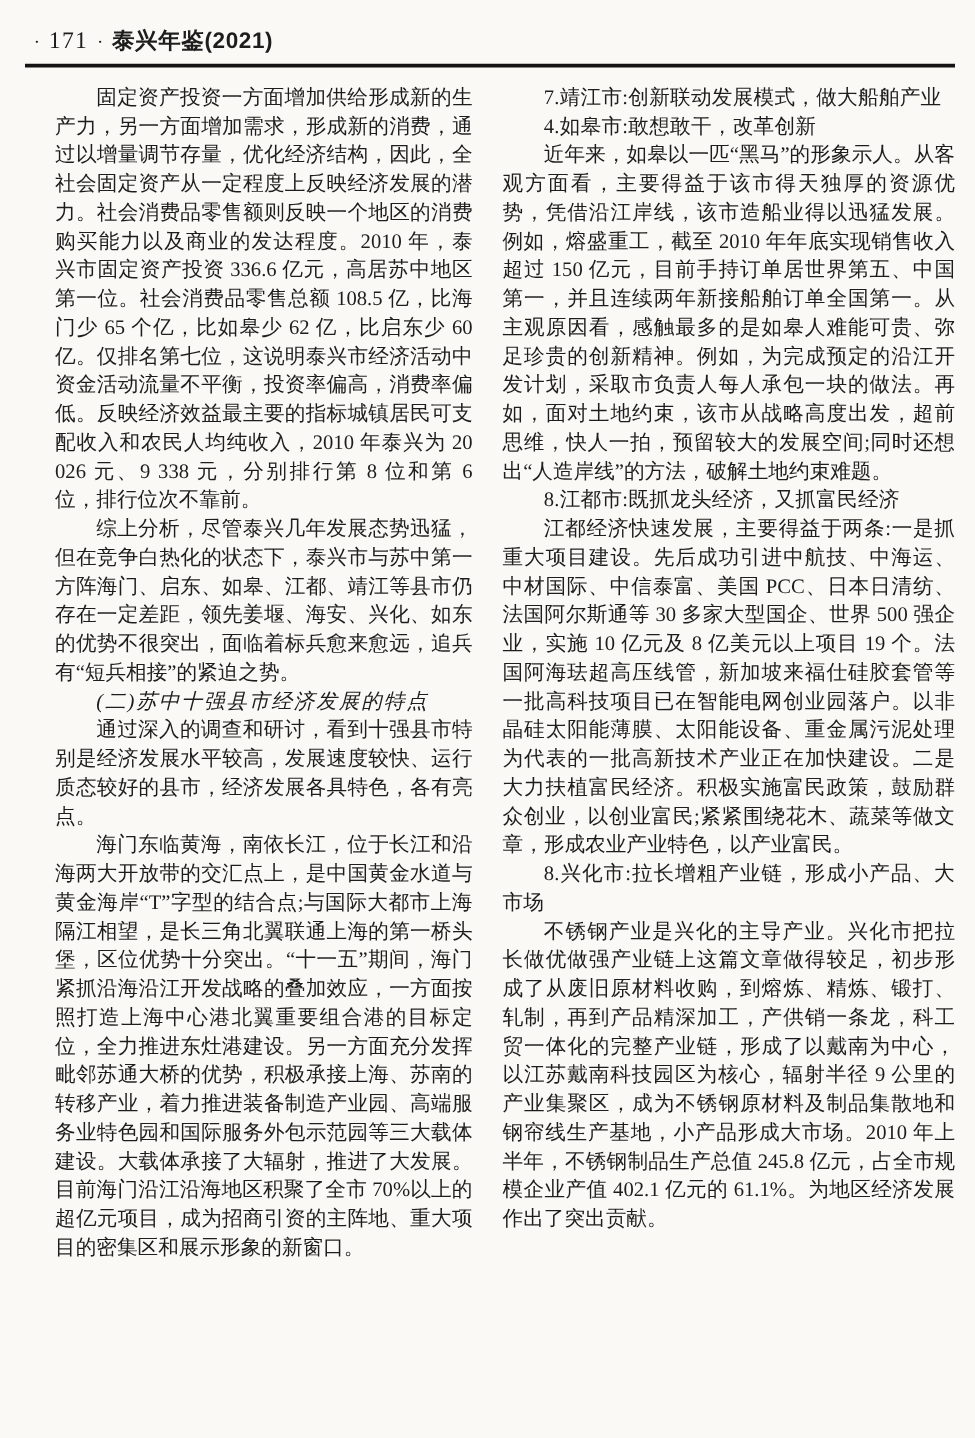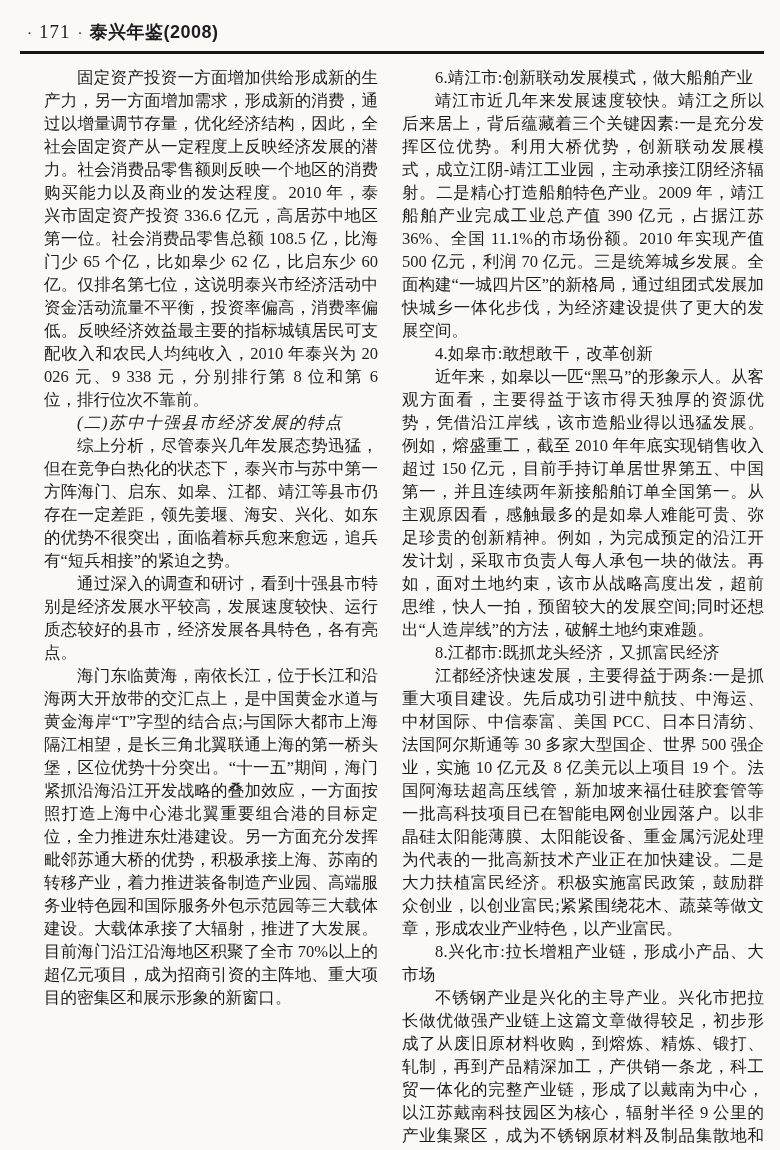--- a/index.html
+++ b/index.html
@@ -61,34 +61,33 @@
     letter-spacing: 0.2px;
   }
 </style>
 </head>
 <body>
 
 <div class="page-header">
   <span class="sep-dot">·</span>
   <span class="page-num">171</span>
   <span class="sep-dot">·</span>
-  <span class="book-title">泰兴年鉴(2008)</span>
+  <span class="book-title">泰兴年鉴(2021)</span>
 </div>
 
 <div class="content">
   <div class="col col-left">
       <p class="block para">固定资产投资一方面增加供给形成新的生产力，另一方面增加需求，形成新的消费，通过以增量调节存量，优化经济结构，因此，全社会固定资产从一定程度上反映经济发展的潜力。社会消费品零售额则反映一个地区的消费购买能力以及商业的发达程度。2010 年，泰兴市固定资产投资 336.6 亿元，高居苏中地区第一位。社会消费品零售总额 108.5 亿，比海门少 65 个亿，比如皋少 62 亿，比启东少 60 亿。仅排名第七位，这说明泰兴市经济活动中资金活动流量不平衡，投资率偏高，消费率偏低。反映经济效益最主要的指标城镇居民可支配收入和农民人均纯收入，2010 年泰兴为 20 026 元、9 338 元，分别排行第 8 位和第 6 位，排行位次不靠前。</p>
+      <p class="block para">综上分析，尽管泰兴几年发展态势迅猛，但在竞争白热化的状态下，泰兴市与苏中第一方阵海门、启东、如皋、江都、靖江等县市仍存在一定差距，领先姜堰、海安、兴化、如东的优势不很突出，面临着标兵愈来愈远，追兵有“短兵相接”的紧迫之势。</p>
       <p class="block heading_kai">(二)苏中十强县市经济发展的特点</p>
-      <p class="block para">综上分析，尽管泰兴几年发展态势迅猛，但在竞争白热化的状态下，泰兴市与苏中第一方阵海门、启东、如皋、江都、靖江等县市仍存在一定差距，领先姜堰、海安、兴化、如东的优势不很突出，面临着标兵愈来愈远，追兵有“短兵相接”的紧迫之势。</p>
       <p class="block para">通过深入的调查和研讨，看到十强县市特别是经济发展水平较高，发展速度较快、运行质态较好的县市，经济发展各具特色，各有亮点。</p>
       <p class="block para">海门东临黄海，南依长江，位于长江和沿海两大开放带的交汇点上，是中国黄金水道与黄金海岸“T”字型的结合点;与国际大都市上海隔江相望，是长三角北翼联通上海的第一桥头堡，区位优势十分突出。“十一五”期间，海门紧抓沿海沿江开发战略的叠加效应，一方面按照打造上海中心港北翼重要组合港的目标定位，全力推进东灶港建设。另一方面充分发挥毗邻苏通大桥的优势，积极承接上海、苏南的转移产业，着力推进装备制造产业园、高端服务业特色园和国际服务外包示范园等三大载体建设。大载体承接了大辐射，推进了大发展。目前海门沿江沿海地区积聚了全市 70%以上的超亿元项目，成为招商引资的主阵地、重大项目的密集区和展示形象的新窗口。</p>
     </div>
   <div class="col col-right">
-      <p class="block heading_num">6.靖江市:创新联动发展模式，做大船舶产业</p>
-      <p class="block para">靖江市近几年来发展速度较快。靖江之所以后来居上，背后蕴藏着三个关键因素:一是充分发挥区位优势。利用大桥优势，创新联动发展模式，成立江阴-靖江工业园，主动承接江阴经济辐射。二是精心打造船舶特色产业。2009 年，靖江船舶产业完成工业总产值 390 亿元，占据江苏 36%、全国 11.1%的市场份额。2010 年实现产值 500 亿元，利润 70 亿元。三是统筹城乡发展。全面构建“一城四片区”的新格局，通过组团式发展加快城乡一体化步伐，为经济建设提供了更大的发展空间。</p>
+      <p class="block heading_num">7.靖江市:创新联动发展模式，做大船舶产业</p>
       <p class="block heading_num">4.如皋市:敢想敢干，改革创新</p>
       <p class="block para">近年来，如皋以一匹“黑马”的形象示人。从客观方面看，主要得益于该市得天独厚的资源优势，凭借沿江岸线，该市造船业得以迅猛发展。例如，熔盛重工，截至 2010 年年底实现销售收入超过 150 亿元，目前手持订单居世界第五、中国第一，并且连续两年新接船舶订单全国第一。从主观原因看，感触最多的是如皋人难能可贵、弥足珍贵的创新精神。例如，为完成预定的沿江开发计划，采取市负责人每人承包一块的做法。再如，面对土地约束，该市从战略高度出发，超前思维，快人一拍，预留较大的发展空间;同时还想出“人造岸线”的方法，破解土地约束难题。</p>
       <p class="block heading_num">8.江都市:既抓龙头经济，又抓富民经济</p>
       <p class="block para">江都经济快速发展，主要得益于两条:一是抓重大项目建设。先后成功引进中航技、中海运、中材国际、中信泰富、美国 PCC、日本日清纺、法国阿尔斯通等 30 多家大型国企、世界 500 强企业，实施 10 亿元及 8 亿美元以上项目 19 个。法国阿海珐超高压线管，新加坡来福仕硅胶套管等一批高科技项目已在智能电网创业园落户。以非晶硅太阳能薄膜、太阳能设备、重金属污泥处理为代表的一批高新技术产业正在加快建设。二是大力扶植富民经济。积极实施富民政策，鼓励群众创业，以创业富民;紧紧围绕花木、蔬菜等做文章，形成农业产业特色，以产业富民。</p>
       <p class="block heading_num">8.兴化市:拉长增粗产业链，形成小产品、大市场</p>
       <p class="block para">不锈钢产业是兴化的主导产业。兴化市把拉长做优做强产业链上这篇文章做得较足，初步形成了从废旧原材料收购，到熔炼、精炼、锻打、轧制，再到产品精深加工，产供销一条龙，科工贸一体化的完整产业链，形成了以戴南为中心，以江苏戴南科技园区为核心，辐射半径 9 公里的产业集聚区，成为不锈钢原材料及制品集散地和钢帘线生产基地，小产品形成大市场。2010 年上半年，不锈钢制品生产总值 245.8 亿元，占全市规模企业产值 402.1 亿元的 61.1%。为地区经济发展作出了突出贡献。</p>
     </div>
 </div>
 
 </body></html>

